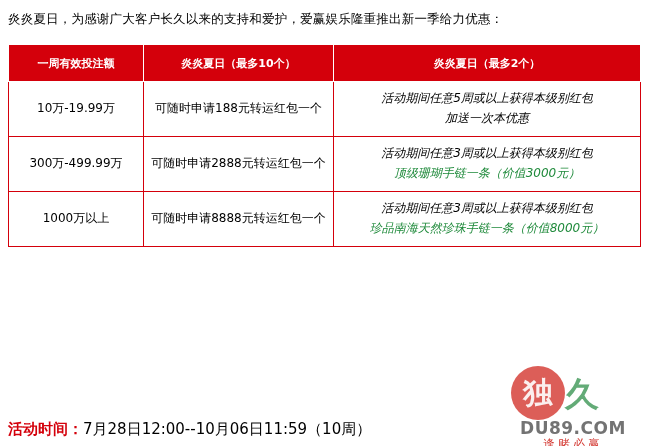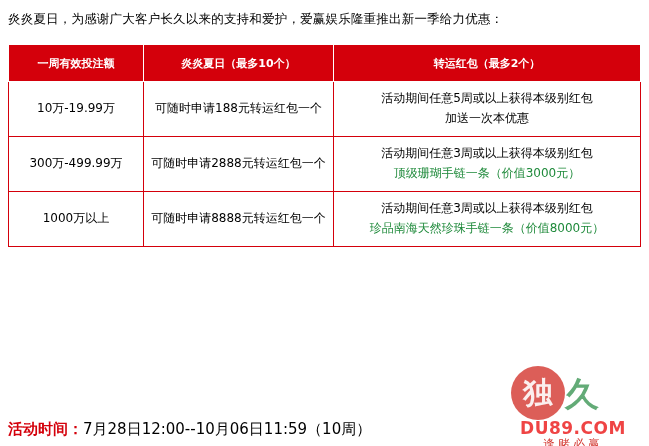--- a/index.html
+++ b/index.html
@@ -54,21 +54,21 @@
     font-size: 12px;
     padding: 5px 3px;
     vertical-align: middle;
     line-height: 1.65;
     height: 44px;
     background: #ffffff;
   }
   .col-a { width: 135px; }
   .col-b { width: 190px; }
   .col-c { width: 307px; }
-  .gift-line { display: block; }
+  .gift-line { display: block; font-style: italic; }
   .gift-green {
     color: #1f8a3b;
   }
   .footer {
     position: absolute;
     left: 8px;
     top: 420px;
     font-size: 15px;
     color: #000;
     white-space: nowrap;
@@ -117,21 +117,21 @@
     font-size: 34px;
     font-weight: bold;
     opacity: 0.75;
   }
   .wm-url {
     position: absolute;
     left: 0px;
     top: 54px;
     width: 140px;
     text-align: center;
-    color: #ef4444;
+    color: #737373;
     font-size: 17px;
     font-weight: bold;
     letter-spacing: 0.5px;
   }
   .wm-sub {
     position: absolute;
     left: 0px;
     top: 72px;
     width: 140px;
     text-align: center;
@@ -150,21 +150,21 @@
   <table class="promo">
     <colgroup>
       <col class="col-a">
       <col class="col-b">
       <col class="col-c">
     </colgroup>
     <thead>
       <tr>
         <th>一周有效投注额</th>
         <th>炎炎夏日（最多10个）</th>
-        <th>转运红包（最多2个）</th>
+        <th>炎炎夏日（最多2个）</th>
       </tr>
     </thead>
     <tbody>
       <tr>
         <td>10万-19.99万</td>
         <td>可随时申请188元转运红包一个</td>
         <td>
           <span class="gift-line">活动期间任意5周或以上获得本级别红包</span>
           <span class="gift-line">加送一次本优惠</span>
         </td>

